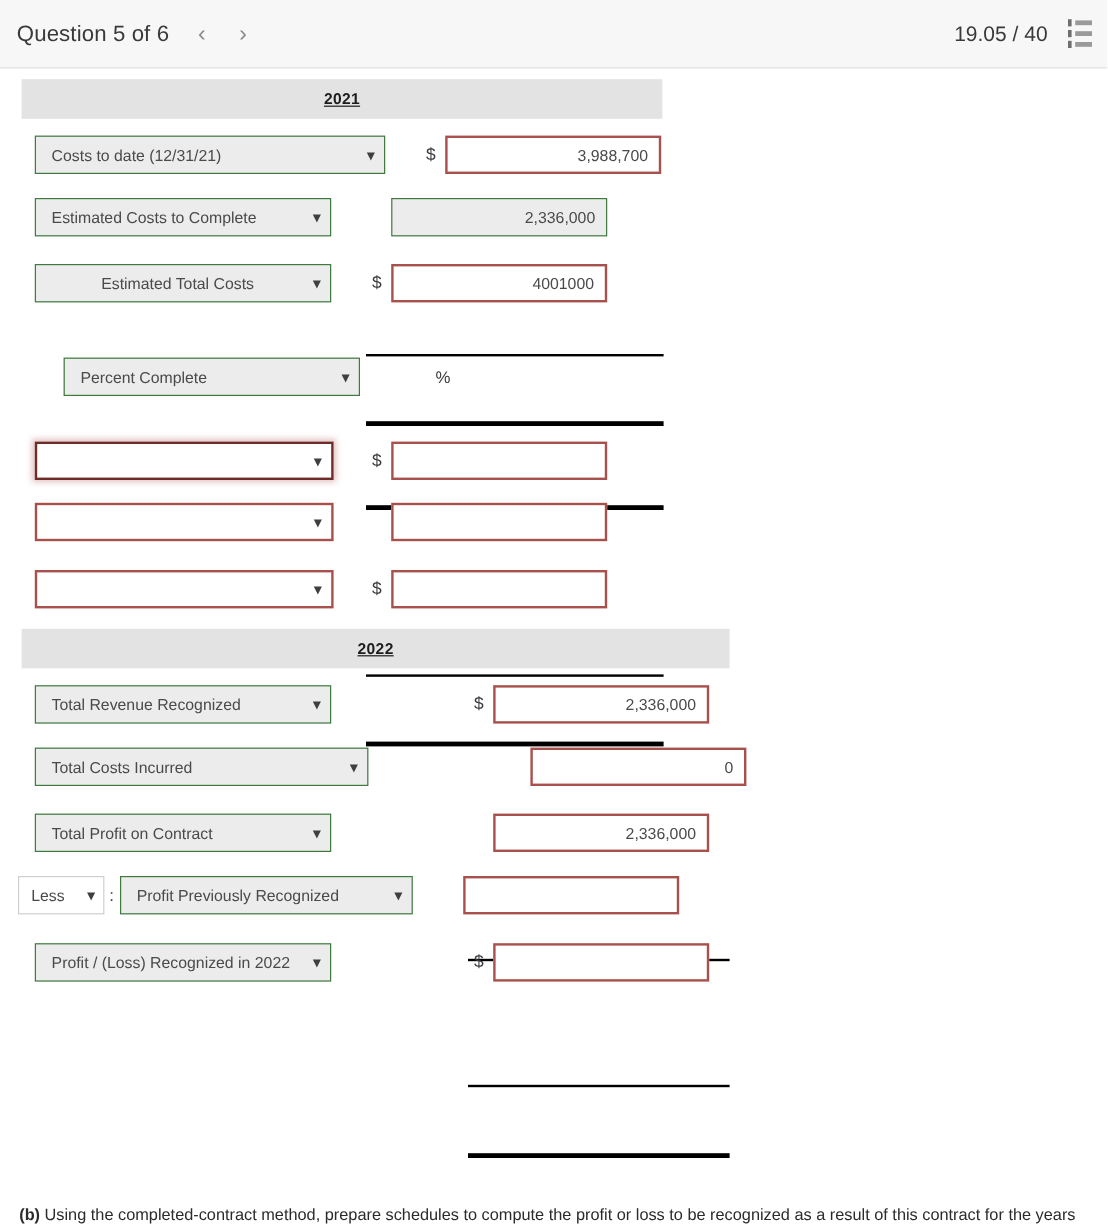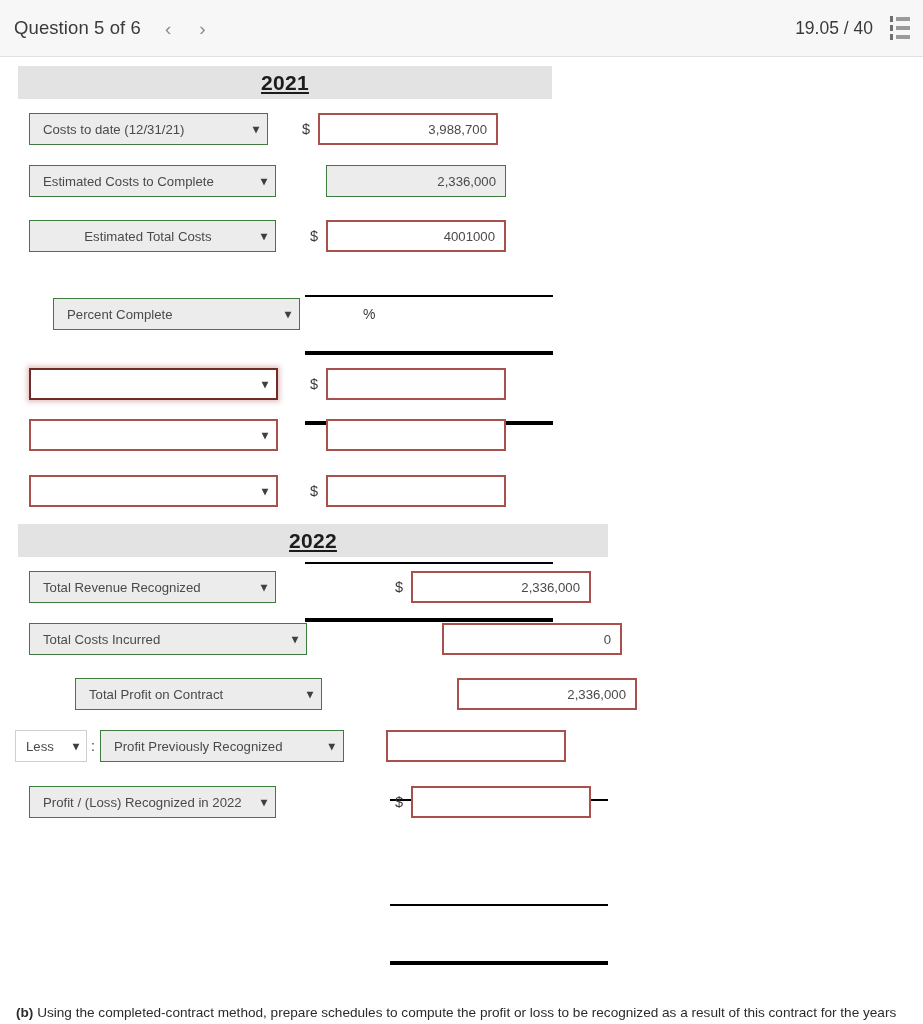--- a/index.html
+++ b/index.html
@@ -50,21 +50,21 @@
   
   .sheet { position: relative; padding: 0; }
 
   .yearbar {
     margin-left: 18px;
     background: #e3e3e3;
     height: 33px;
     display: flex; align-items: center; justify-content: center;
   }
   .yearbar .ylabel {
-    font-size: 21px;
+    font-size: 13px;
     font-weight: bold;
     color: #1c1c1c;
     text-decoration: underline;
     letter-spacing: .3px;
   }
   #year2021bar { width: 534px; margin-top: 9px; }
   #year2022bar { width: 590px; margin-top: 11px; }
 
   
   .row {
@@ -182,21 +182,21 @@
 </div>
 
 <div class="sheet">
 
   <div class="yearbar" id="year2021bar">
     <span class="ylabel">2021</span>
   </div>
 
   <div class="row" style="margin-top:8px;">
     <div class="selwrap" style="margin-left:29px;">
-      <div class="sel" style="width:239px;">
+      <div class="sel" style="width:292px;">
         <span class="seltext">Costs to date (12/31/21)</span>
         <span class="caret">▾</span>
       </div>
     </div>
     <span class="dollar" style="margin-left:34px;">$</span>
     <div class="fieldbox" style="width:180px;margin-left:2px;">
       <span>3,988,700</span>
     </div>
   </div>
 
@@ -313,21 +313,21 @@
     <span class="dollar blank" style="margin-left:119px;"></span>
     <div class="fieldbox" style="width:180px;margin-left:2px;">
       <span>0</span>
     </div>
   </div>
 
   <div class="rule thin" style="left:390px; width:218px; top:733px;"></div>
 
   <div class="row" style="margin-top:11px;">
     <div class="selwrap" style="margin-left:29px;">
-      <div class="sel" style="width:247px;margin-left:46px;">
+      <div class="sel" style="width:247px;">
         <span class="seltext">Total Profit on Contract</span>
         <span class="caret">▾</span>
       </div>
     </div>
     <span class="dollar blank" style="margin-left:119px;"></span>
     <div class="fieldbox" style="width:180px;margin-left:2px;">
       <span>2,336,000</span>
     </div>
   </div>
 

